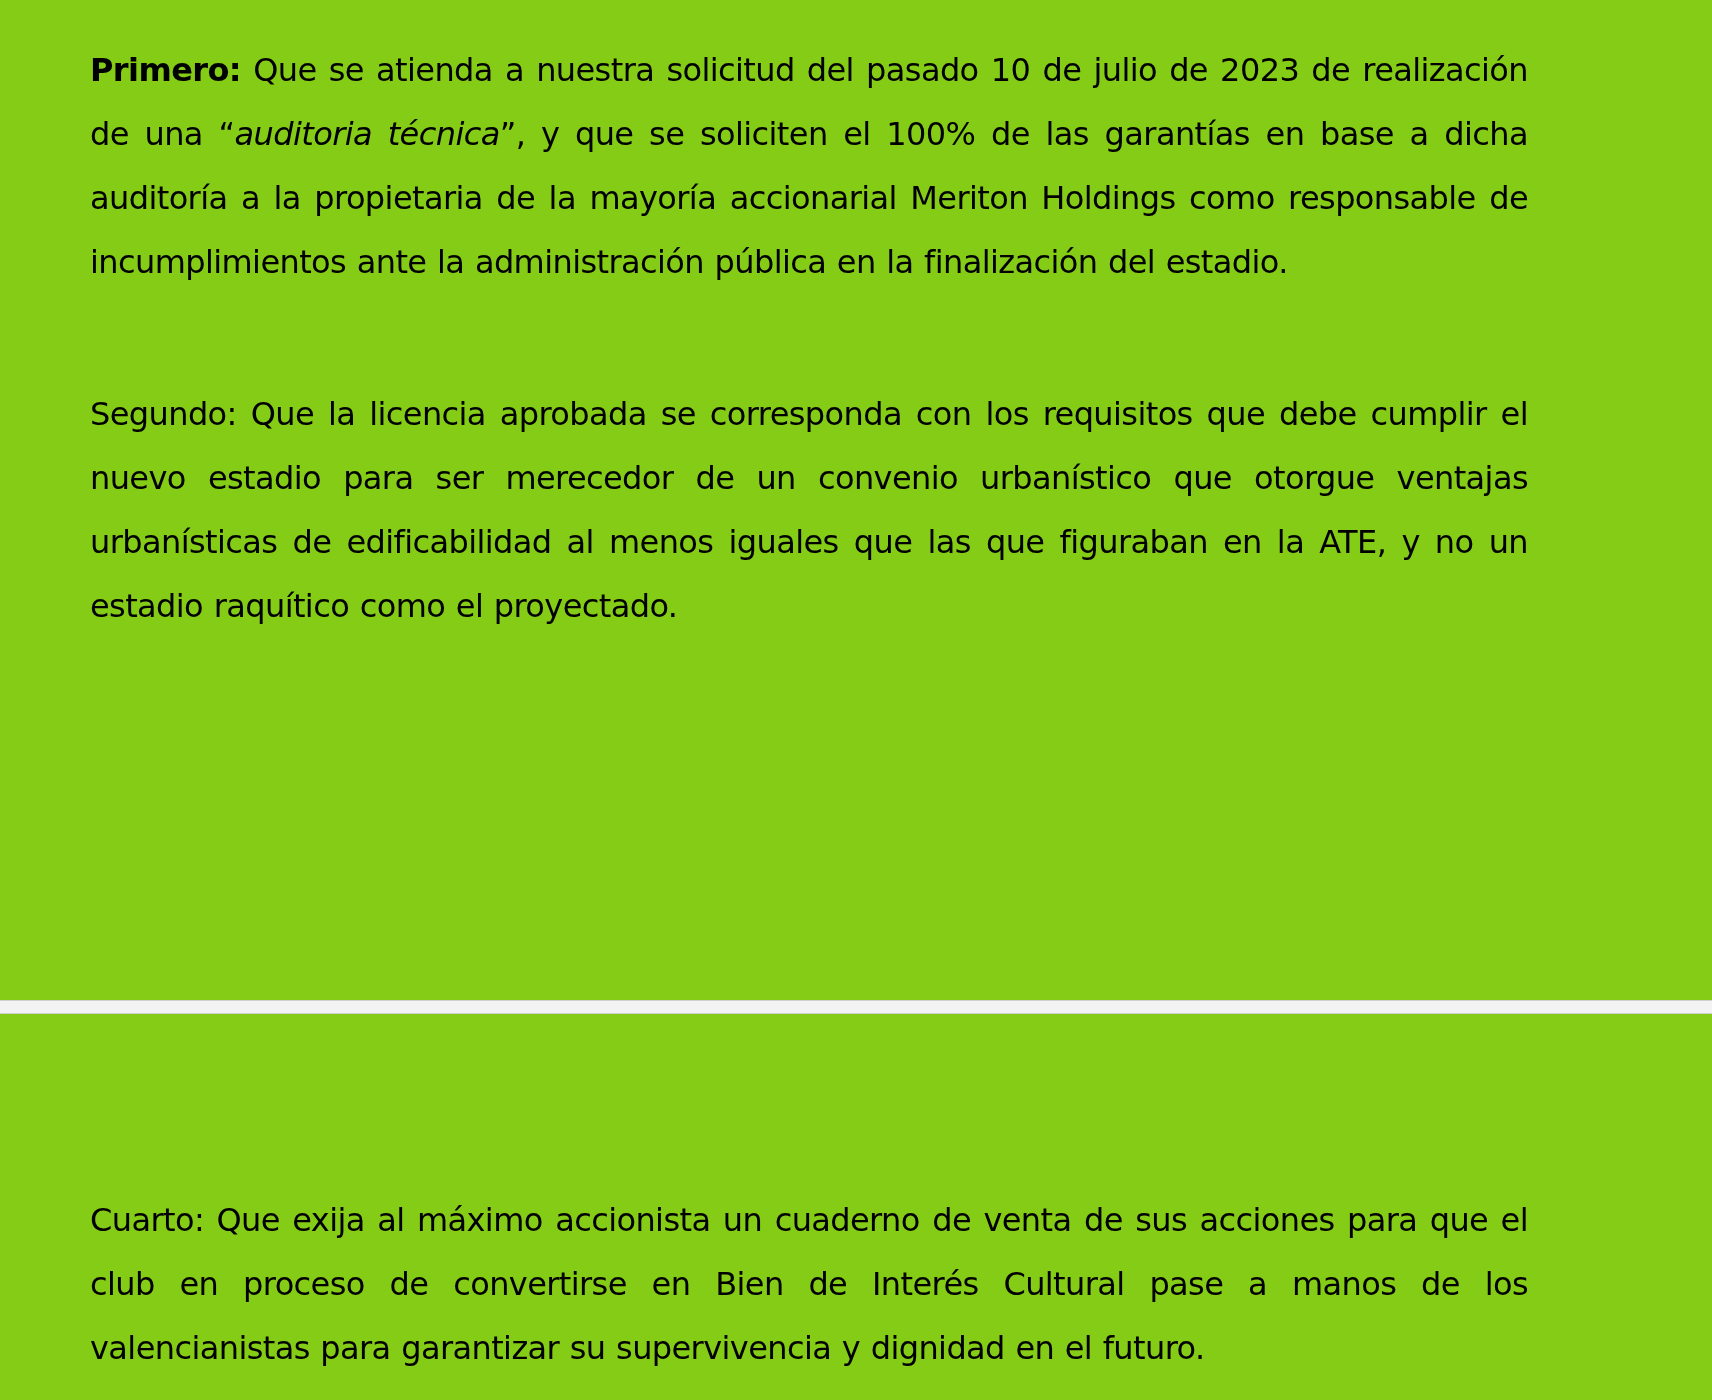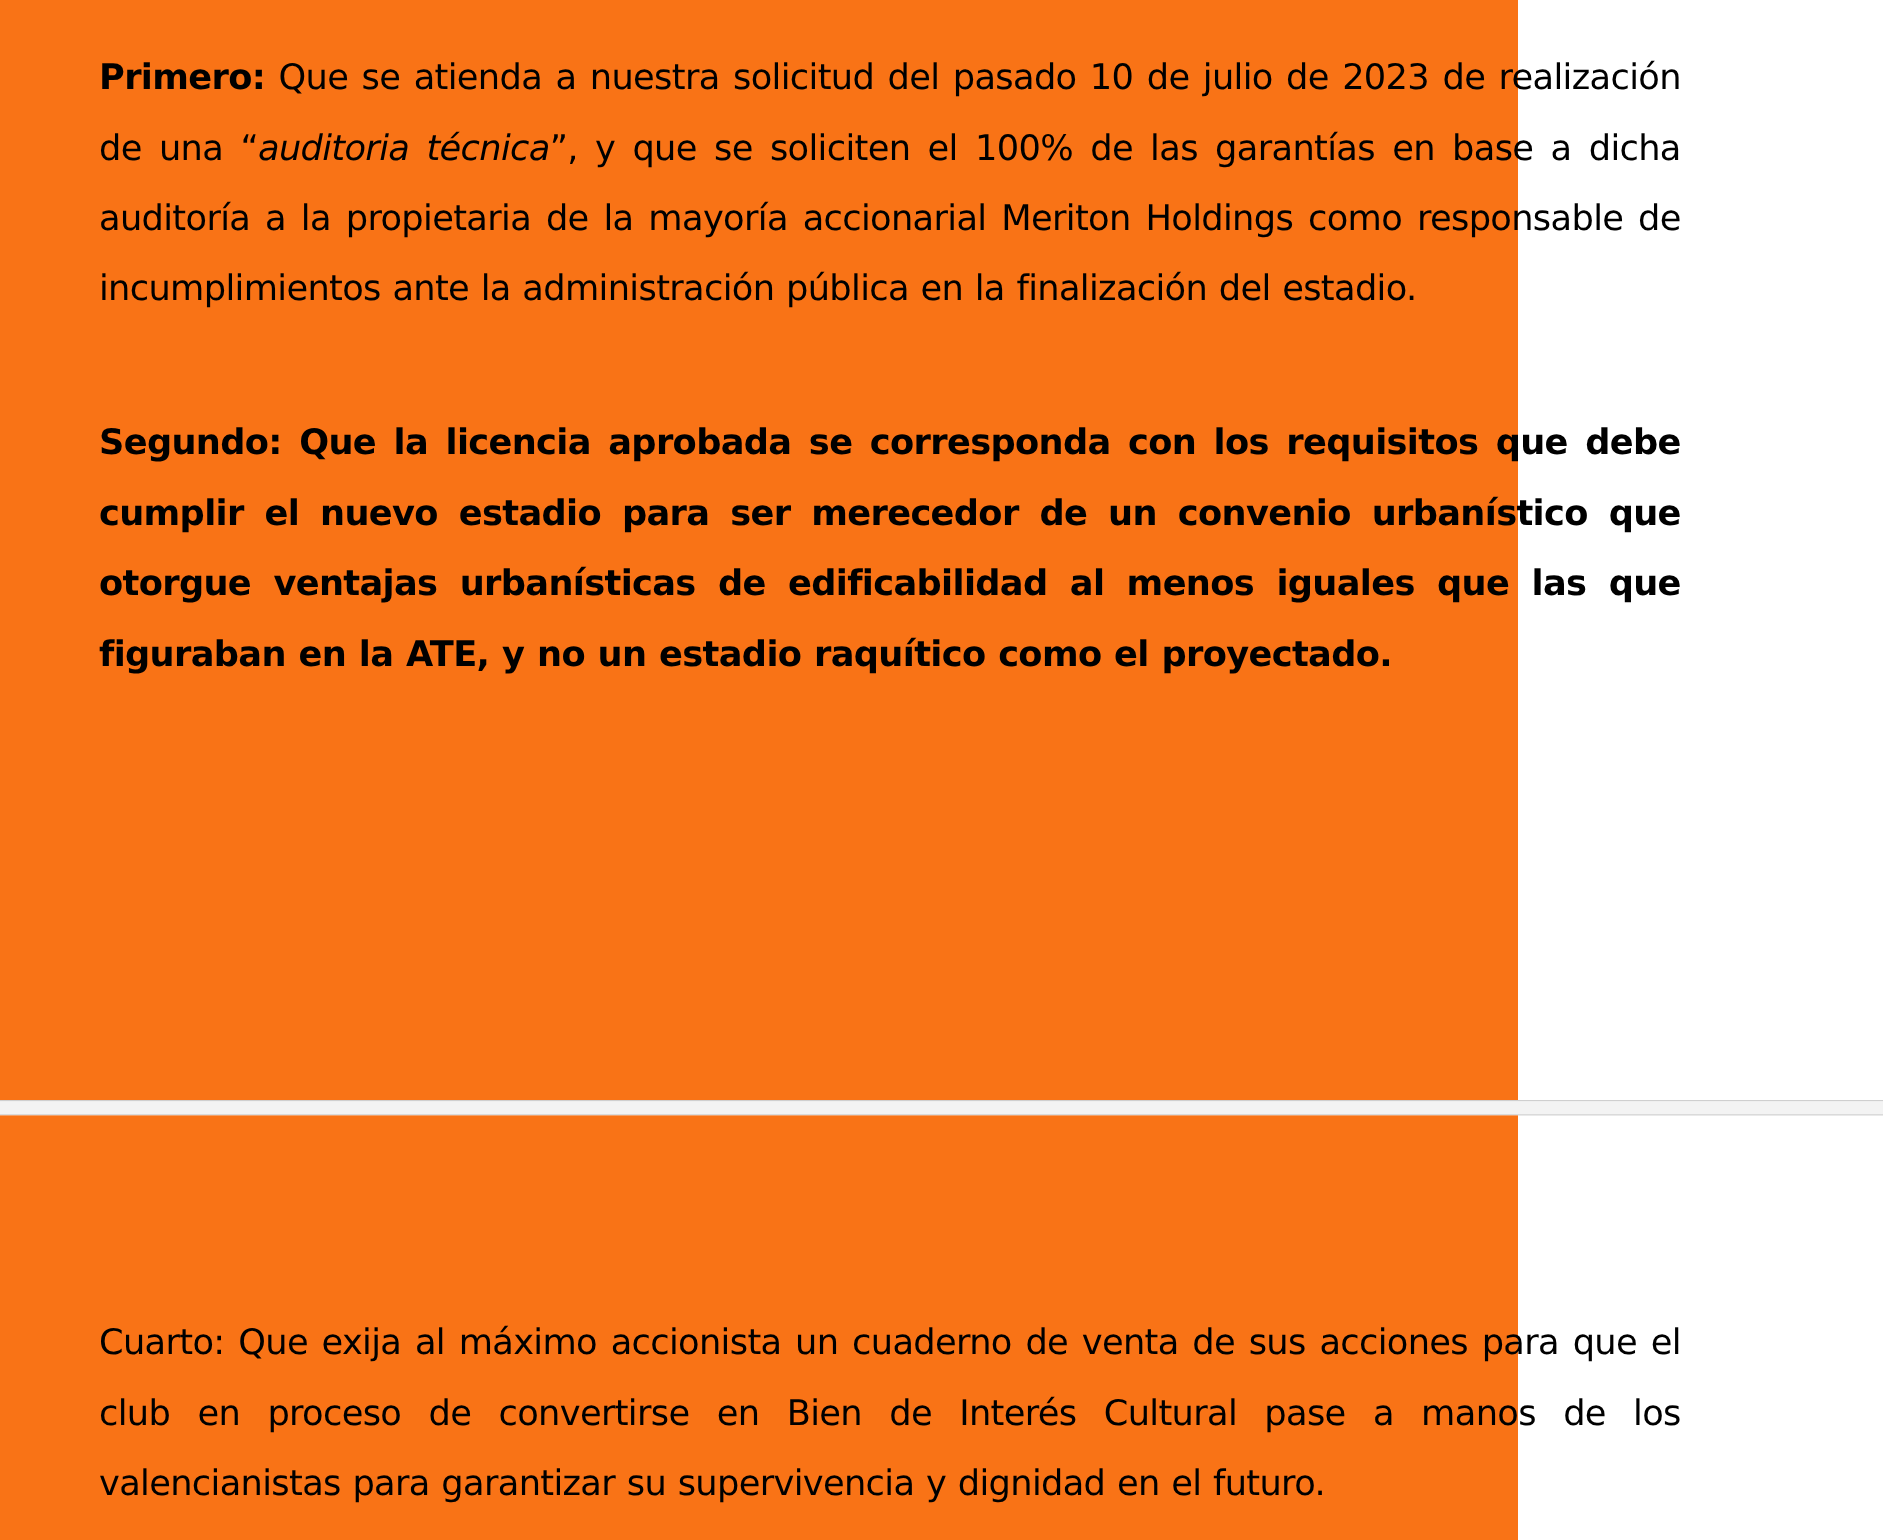--- a/index.html
+++ b/index.html
@@ -11,22 +11,22 @@
       width: 1712px;
       height: 1400px;
       position: relative;
       overflow: hidden;
       font-family: "DejaVu Sans", "Liberation Sans", sans-serif;
       color: #000000;
     }
     .page {
       position: absolute;
       left: 0;
-      width: 1380px;
-      background: #f97316;
+      width: 1712px;
+      background: #84cc16;
     }
     .page-1 { top: 0; height: 1000px; }
     .page-2 { top: 1014px; height: 386px; }
     .page-gap {
       position: absolute;
       left: 0;
       top: 1000px;
       width: 1712px;
       height: 12px;
       background: #f3f3f3;
@@ -39,21 +39,21 @@
       width: 1438px;
       font-size: 32px;
       line-height: 64px;
       text-align: justify;
       text-align-last: left;
       letter-spacing: -0.6px;
       word-spacing: 1px;
       margin: 0;
     }
     .p1 { top: 38px; }
-    .p2 { top: 370px; font-weight: bold; }
+    .p2 { top: 382px; }
     .p3 { top: 637px; }
     .p4 { top: 174px; }
     .lead-bold { font-weight: bold; }
     .em { font-style: italic; }
   </style>
 </head>
 <body>
 
 <div class="page page-1">
   <p class="para p1"><span class="lead-bold">Primero:</span><span> Que se atienda a nuestra solicitud del pasado 10 de julio de 2023 de realización de una “</span><span class="em">auditoria técnica</span><span>”, y que se soliciten el 100% de las garantías en base a dicha auditoría a la propietaria de la mayoría accionarial Meriton Holdings como responsable de incumplimientos ante la administración pública en la finalización del estadio.</span></p>

